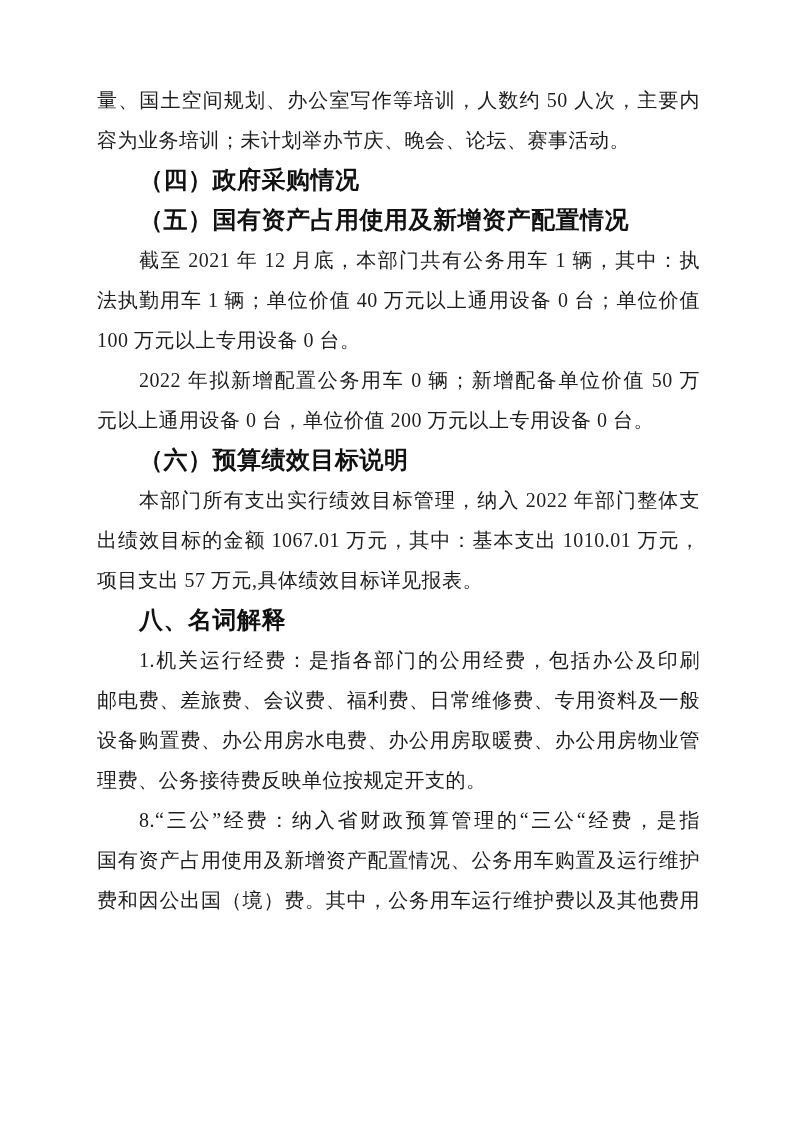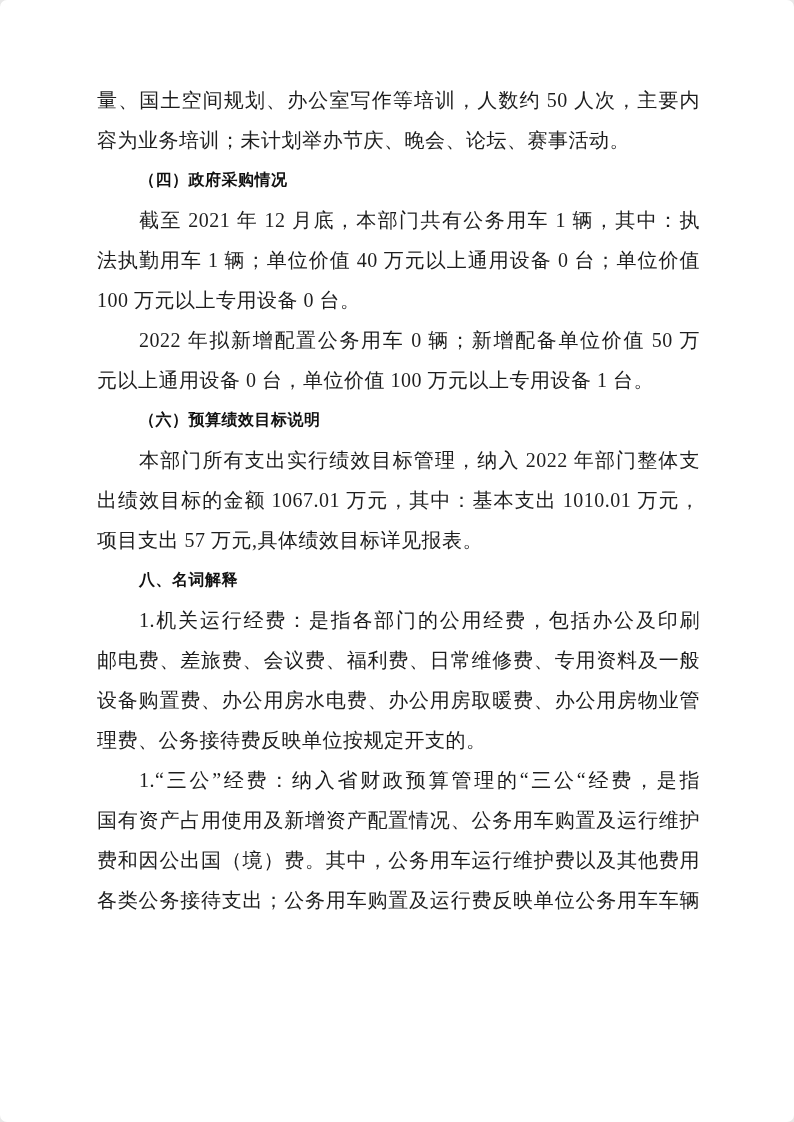--- a/index.html
+++ b/index.html
@@ -3,21 +3,20 @@
 <meta charset="utf-8">
 <style>
   html,body{margin:0;padding:0;background:#e8e8e8;}
   .page{
     position:relative;
     width:794px;height:1122px;
     background:#ffffff;
     margin:0 auto;
     overflow:hidden;
     box-sizing:border-box;
-    border-radius:7px;
   }
   .content{
     position:absolute;
     left:97px;top:80px;width:603px;
   }
   .ln{
     height:40px;
     line-height:40px;
     font-size:20px;
     color:#1d1d1d;
@@ -31,46 +30,46 @@
   .j{
     text-align:justify;
     text-align-last:justify;
   }
   .ind{
     text-indent:42px;
   }
   .hd{
     font-weight:700;
     font-family:"Liberation Sans","DejaVu Sans",sans-serif;
-    font-size:16px;
+    font-size:24px;
     color:#111111;
     text-align:left;
     text-align-last:left;
   }
 </style>
 </head>
 <body>
 
 <div class="page">
   <div class="content">
     <div class="ln j">量、国土空间规划、办公室写作等培训，人数约 50 人次，主要内</div>
     <div class="ln">容为业务培训；未计划举办节庆、晚会、论坛、赛事活动。</div>
     <div class="ln hd ind">（四）政府采购情况</div>
+    <div class="ln hd ind">（五）国有资产占用使用及新增资产配置情况</div>
     <div class="ln j ind">截至 2021 年 12 月底，本部门共有公务用车 1 辆，其中：执</div>
     <div class="ln j">法执勤用车 1 辆；单位价值 40 万元以上通用设备 0 台；单位价值</div>
     <div class="ln">100 万元以上专用设备 0 台。</div>
     <div class="ln j ind">2022 年拟新增配置公务用车 0 辆；新增配备单位价值 50 万</div>
-    <div class="ln">元以上通用设备 0 台，单位价值 100 万元以上专用设备 1 台。</div>
+    <div class="ln">元以上通用设备 0 台，单位价值 200 万元以上专用设备 0 台。</div>
     <div class="ln hd ind">（六）预算绩效目标说明</div>
     <div class="ln j ind">本部门所有支出实行绩效目标管理，纳入 2022 年部门整体支</div>
     <div class="ln j">出绩效目标的金额 1067.01 万元，其中：基本支出 1010.01 万元，</div>
     <div class="ln">项目支出 57 万元,具体绩效目标详见报表。</div>
     <div class="ln hd ind">八、名词解释</div>
     <div class="ln j ind">1.机关运行经费：是指各部门的公用经费，包括办公及印刷费、</div>
     <div class="ln j">邮电费、差旅费、会议费、福利费、日常维修费、专用资料及一般</div>
     <div class="ln j">设备购置费、办公用房水电费、办公用房取暖费、办公用房物业管</div>
     <div class="ln">理费、公务接待费反映单位按规定开支的。</div>
-    <div class="ln j ind">1.“三公”经费：纳入省财政预算管理的“三公“经费，是指</div>
+    <div class="ln j ind">8.“三公”经费：纳入省财政预算管理的“三公“经费，是指</div>
     <div class="ln j">国有资产占用使用及新增资产配置情况、公务用车购置及运行维护</div>
     <div class="ln j">费和因公出国（境）费。其中，公务用车运行维护费以及其他费用</div>
-    <div class="ln j">各类公务接待支出；公务用车购置及运行费反映单位公务用车车辆</div>
   </div>
 </div>
 
 </body></html>

